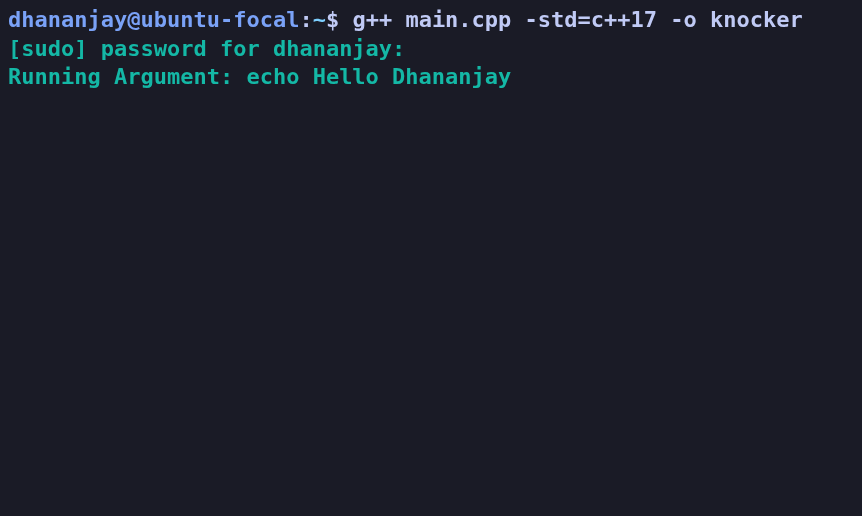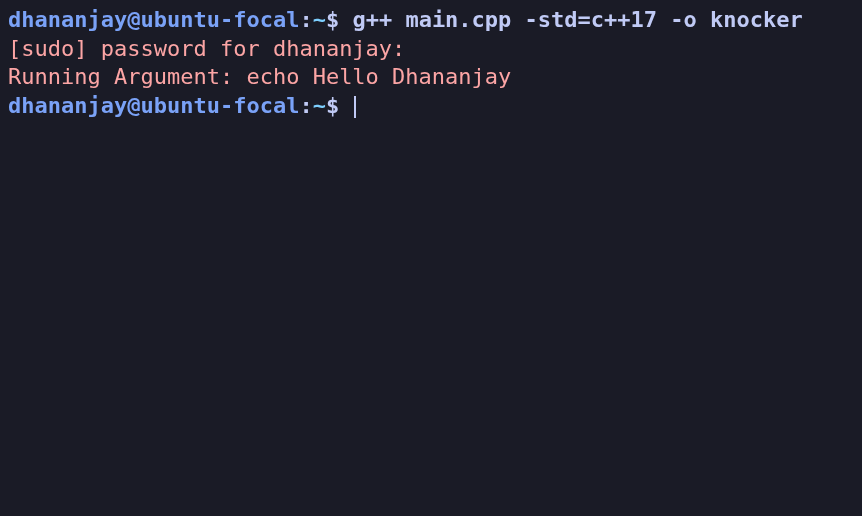--- a/index.html
+++ b/index.html
@@ -36,35 +36,34 @@
     .tilde {
       color: #7dcfff;
     }
     .dollar {
       color: #c0caf5;
     }
     .command {
       color: #c0caf5;
     }
     .output {
-      color: #fca5a5;
-      font-weight: normal;
+      color: #14b8a6;
+      font-weight: bold;
     }
     .cursor {
       display: inline-block;
       width: 2px;
       height: 22px;
       background-color: #c0caf5;
       vertical-align: middle;
       margin-left: 2px;
     }
   </style>
 </head>
 <body>
 
 <div class="terminal">
   <div id="terminal-content">
       <div class="line"><span class="user-host">dhananjay@ubuntu-focal</span><span class="colon">:</span><span class="tilde">~</span><span class="dollar">$ </span><span class="command">g++ main.cpp -std=c++17 -o knocker</span></div>
       <div class="line"><span class="output">[sudo] password for dhananjay: </span></div>
       <div class="line"><span class="output">Running Argument: echo Hello Dhananjay</span></div>
-      <div class="line"><span class="user-host">dhananjay@ubuntu-focal</span><span class="colon">:</span><span class="tilde">~</span><span class="dollar">$ </span><span class="command"></span><span class="cursor"></span></div>
     </div>
 </div>
 
 </body></html>

